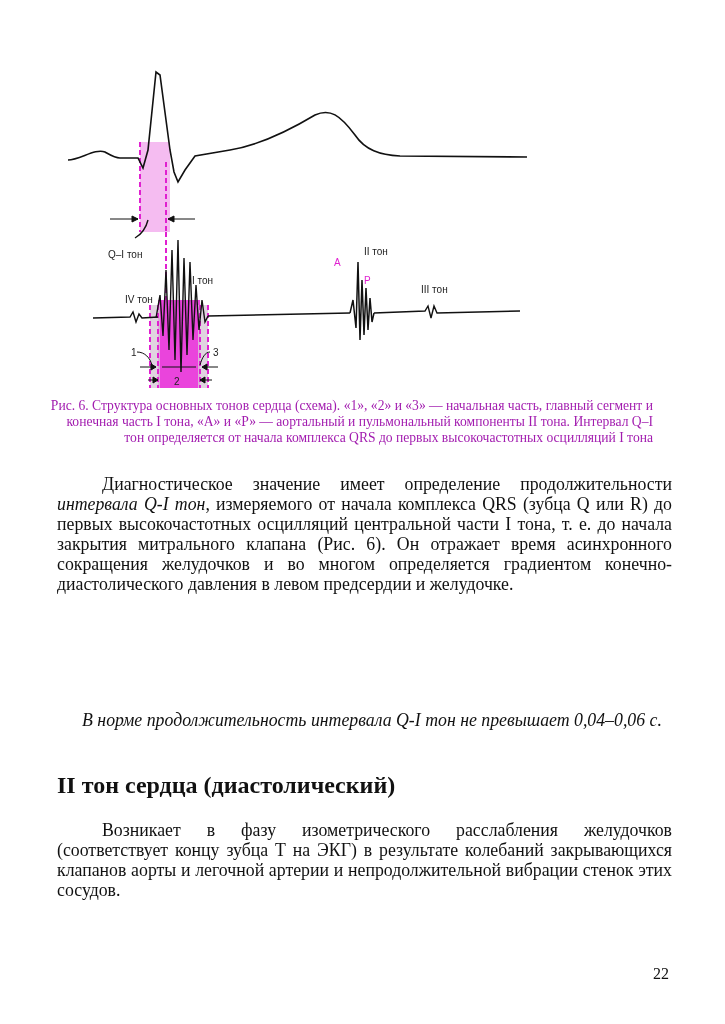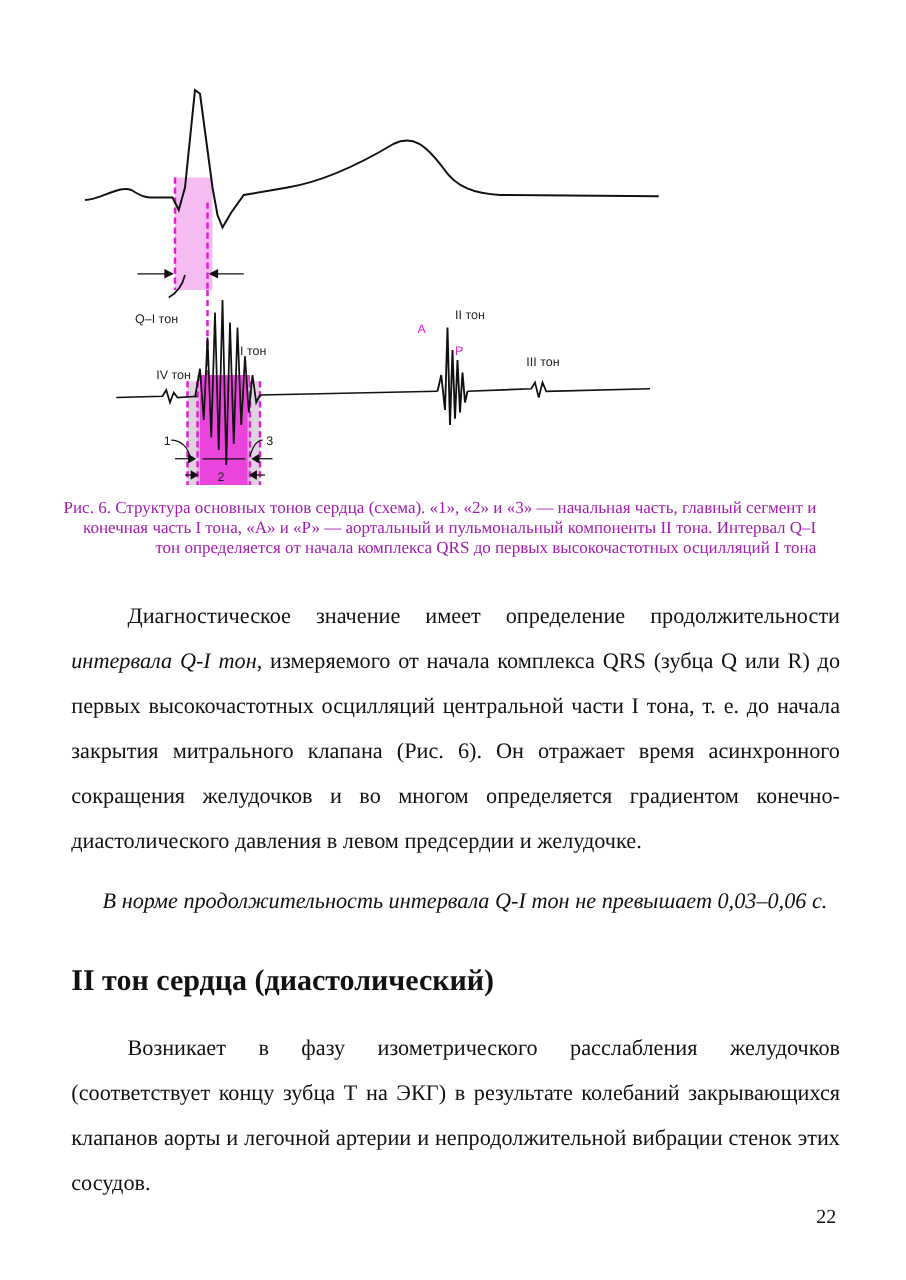--- a/index.html
+++ b/index.html
@@ -4,21 +4,21 @@
 <style>
   html, body { margin: 0; padding: 0; background: #ffffff; }
   body { width: 725px; height: 1024px; position: relative; overflow: hidden;
          font-family: "Liberation Serif", "DejaVu Serif", serif; color: #111; }
   #figure { position: absolute; left: 0; top: 0; width: 725px; height: 400px; }
   #figure svg { position: absolute; left: 0; top: 0; }
   .lbl { font-family: "Liberation Sans", "DejaVu Sans", sans-serif; font-size: 10px; fill: #222; }
   .lbl-mag { fill: #e020d0; font-family: "Liberation Sans", sans-serif; font-size: 10px; }
   #caption { position: absolute; left: 49px; top: 398px; width: 604px; text-align: right;
              font-size: 13.6px; line-height: 16px; color: #a21caf; }
-  .para { position: absolute; left: 57px; width: 615px; font-size: 17.8px; line-height: 36px;
+  .para { position: absolute; left: 57px; width: 615px; font-size: 17.8px; line-height: 20px;
           text-align: justify; text-align-last: left; color: #111; }
   .indent { text-indent: 45px; }
   #p1 { top: 474px; }
   #p2 { top: 707px; line-height: 27px; text-indent: 25px; font-style: italic; }
   #heading { position: absolute; left: 57px; top: 772px; font-size: 24px; font-weight: bold; }
   #p3 { top: 789px; }
   em { font-style: italic; }
   #page-number { position: absolute; left: 653px; top: 965px; font-size: 16px; }
 </style>
 </head>
@@ -83,19 +83,19 @@
     <text class="lbl" x="213" y="356">3</text>
   </svg>
 </div>
 
 <div id="caption">Рис. 6. Структура основных тонов сердца (схема). «1», «2» и «3» — начальная часть, главный сегмент и конечная часть I тона, «А» и «Р» — аортальный и пульмональный компоненты II тона. Интервал Q–I тон определяется от начала комплекса QRS до первых высокочастотных осцилляций I тона</div>
 
 <p class="para indent" id="p1" style="margin:0;">
   <span>Диагностическое значение имеет определение продолжительности </span><em>интервала Q-I тон</em><span>, измеряемого от начала комплекса QRS (зубца Q или R) до первых высокочастотных осцилляций центральной части I тона, т. е. до начала закрытия митрального клапана (Рис. 6). Он отражает время асинхронного сокращения желудочков и во многом определяется градиентом конечно-диастолического давления в левом предсердии и желудочке.</span>
 </p>
 
-<p class="para" id="p2" style="margin:0;">В норме продолжительность интервала Q-I тон не превышает 0,03–0,06 с.</p>
+<p class="para" id="p2" style="margin:0;">В норме продолжительность интервала Q-I тон не превышает 0,04–0,06 с.</p>
 
 <div id="heading">II тон сердца (диастолический)</div>
 
 <p class="para indent" id="p3" style="margin:0; top:820px;">Возникает в фазу изометрического расслабления желудочков (соответствует концу зубца Т на ЭКГ) в результате колебаний закрывающихся клапанов аорты и легочной артерии и непродолжительной вибрации стенок этих сосудов.</p>
 
 <div id="page-number">22</div>
 
 </body></html>

